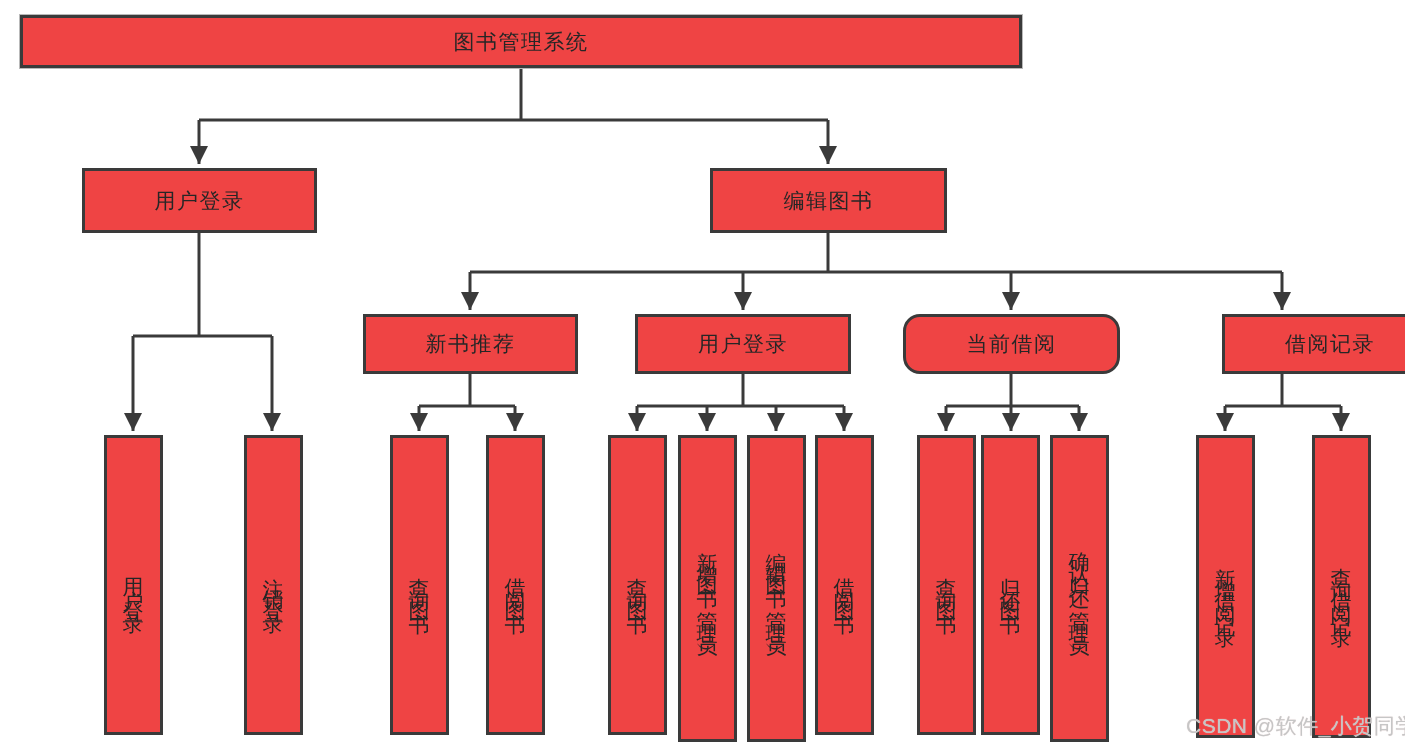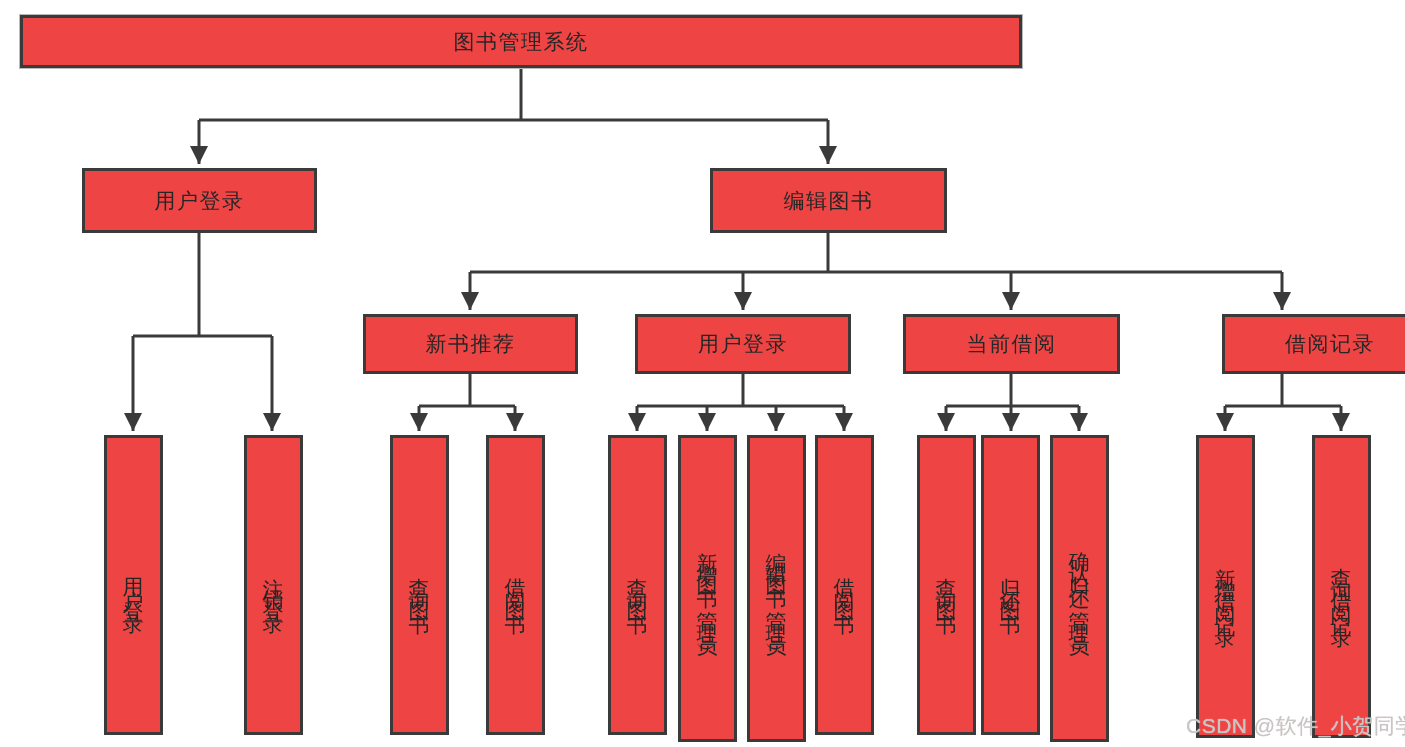--- a/index.html
+++ b/index.html
@@ -34,21 +34,21 @@
     line-height:1.1;
   }
   
   .b-root{left:20px;top:15px;width:1002px;height:53px;}
   
   .b-l2-0{left:82px;top:168px;width:235px;height:65px;}
   .b-l2-1{left:710px;top:168px;width:237px;height:65px;}
   
   .b-l3-0{left:363px;top:314px;width:215px;height:60px;}
   .b-l3-1{left:635px;top:314px;width:216px;height:60px;}
-  .b-l3-2{left:903px;top:314px;width:217px;height:60px;}
+  .b-l3-2{left:903px;top:314px;width:217px;height:60px;border-radius:17px;}
   .b-l3-3{left:1174px;top:314px;width:216px;height:60px;margin-left:48px;}
   
   .leaf{width:59px;height:300px;top:435px;}
   .b-g1-0{left:104px;} .b-g1-1{left:244px;}
   .b-g2-0{left:390px;} .b-g2-1{left:486px;}
   .b-g3-0{left:608px;}
   .b-g3-1{left:678px;height:307px;}
   .b-g3-2{left:747px;height:307px;}
   .b-g3-3{left:815px;}
   .b-g4-0{left:917px;} .b-g4-1{left:981px;}

